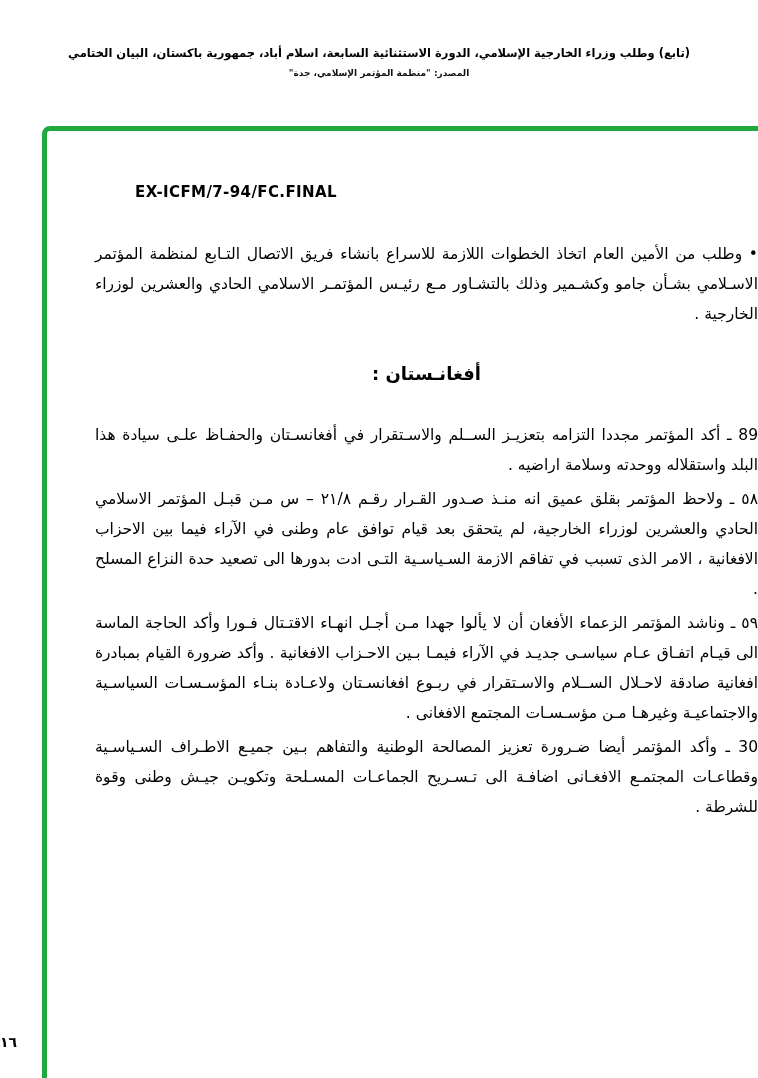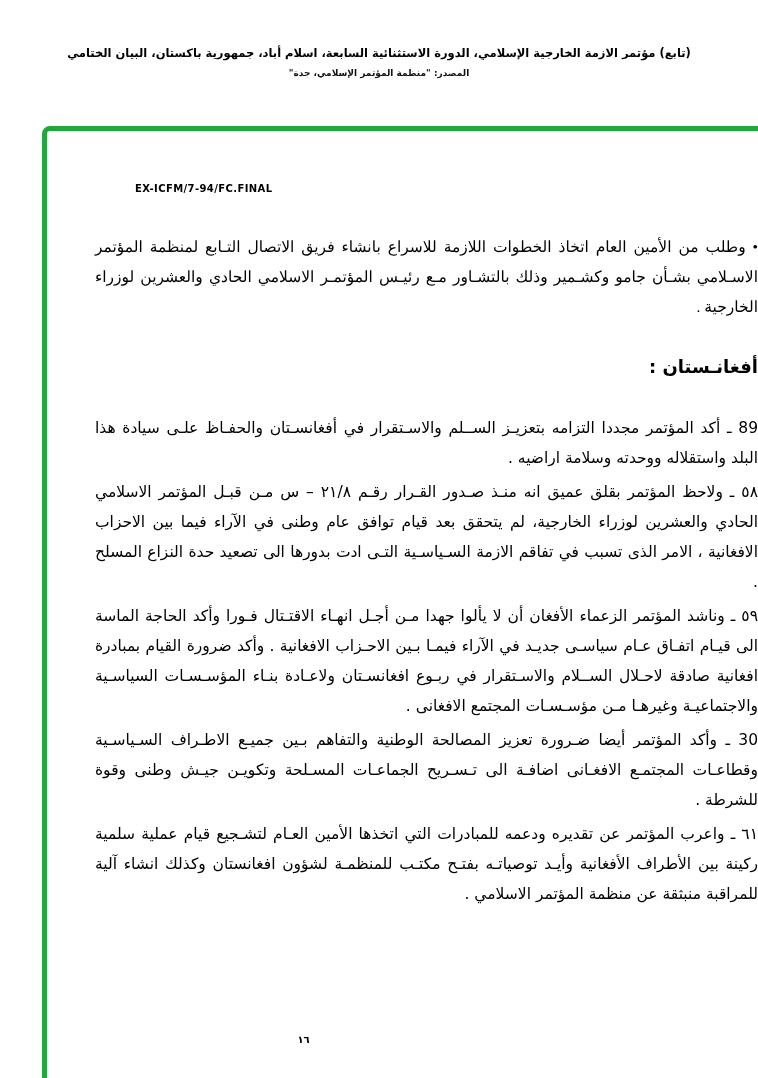--- a/index.html
+++ b/index.html
@@ -48,66 +48,65 @@
     background: #ffffff;
     box-sizing: content-box;
     padding: 52px 44px 20px 48px;
     overflow: hidden;
   }
   .doc-reference {
     direction: ltr;
     text-align: left;
     font-family: "DejaVu Sans", sans-serif;
     font-weight: bold;
-    font-size: 10px;
+    font-size: 15px;
     letter-spacing: 0.4px;
     margin: 0 4px 0 40px;
     padding-bottom: 38px;
   }
   .arabic-body {
     direction: rtl;
   }
   .para {
     direction: rtl;
     text-align: justify;
     font-size: 15.5px;
     line-height: 30px;
     margin: 0 0 4px 0;
     color: #000000;
   }
   .intro-para {
     margin-bottom: 16px;
-    font-family: Liberation Serif, serif;
   }
   .section-heading {
     direction: rtl;
-    text-align: right;
+    text-align: center;
     font-size: 18px;
     font-weight: bold;
     margin: 34px 0 36px 0;
   }
   
   .page-number {
     position: absolute;
     top: 1034px;
     left: 0;
     width: 607px;
-    text-align: center;
-    font-size: 10px;
+    text-align: left;
+    font-size: 14px;
     font-weight: bold;
     direction: rtl;
   }
 </style>
 </head>
 <body>
 
 <div class="page">
 
   <div class="page-header">
-    <div class="header-line1">(تابع) مؤتمر الازمة الخارجية الإسلامي، الدورة الاستثنائية السابعة، اسلام أباد، جمهورية باكستان، البيان الختامي</div>
+    <div class="header-line1">(تابع) وطلب وزراء الخارجية الإسلامي، الدورة الاستثنائية السابعة، اسلام أباد، جمهورية باكستان، البيان الختامي</div>
     <div class="header-line2">المصدر: "منظمة المؤتمر الإسلامي، جدة"</div>
   </div>
 
   <div class="green-frame">
 
     <div class="doc-reference">EX-ICFM/7-94/FC.FINAL</div>
 
     <div class="arabic-body">
 
       <p class="para intro-para">• وطلب من الأمين العام اتخاذ الخطوات اللازمة للاسراع بانشاء فريق الاتصال التـابع لمنظمة المؤتمر الاسـلامي بشـأن جامو وكشـمير وذلك بالتشـاور مـع رئيـس المؤتمـر الاسلامي الحادي والعشرين لوزراء الخارجية .</p>
@@ -115,20 +114,19 @@
       <h2 class="section-heading">أفغانـستان :</h2>
 
       <p class="para">89 ـ   أكد المؤتمر مجددا التزامه بتعزيـز الســلم والاسـتقرار في أفغانسـتان والحفـاظ علـى سيادة هذا البلد واستقلاله ووحدته وسلامة اراضيه .</p>
 
       <p class="para">٥٨ ـ   ولاحظ المؤتمر بقلق عميق انه منـذ صـدور القـرار رقـم ٢١/٨ – س مـن قبـل المؤتمر الاسلامي الحادي والعشرين لوزراء الخارجية، لم يتحقق بعد قيام توافق عام وطنى في الآراء فيما بين الاحزاب الافغانية ، الامر الذى تسبب في تفاقم الازمة السـياسـية التـى ادت بدورها الى تصعيد حدة النزاع المسلح .</p>
 
       <p class="para">٥٩ ـ   وناشد المؤتمر الزعماء الأفغان أن لا يألوا جهدا مـن أجـل انهـاء الاقتـتال فـورا وأكد الحاجة الماسة الى قيـام اتفـاق عـام سياسـى جديـد في الآراء فيمـا بـين الاحـزاب الافغانية . وأكد ضرورة القيام بمبادرة افغانية صادقة لاحـلال الســلام والاسـتقرار في ربـوع افغانسـتان ولاعـادة بنـاء المؤسـسـات السياسـية والاجتماعيـة وغيرهـا مـن مؤسـسـات المجتمع الافغانى .</p>
 
       <p class="para">30 ـ   وأكد المؤتمر أيضا ضـرورة تعزيز المصالحة الوطنية والتفاهم بـين جميـع الاطـراف السـياسـية وقطاعـات المجتمـع الافغـانى اضافـة الى تـسـريح الجماعـات المسـلحة وتكويـن جيـش وطنى وقوة للشرطة .</p>
 
-      <p class="para">٦١ ـ   واعرب المؤتمر عن تقديره ودعمه للمبادرات التي اتخذها الأمين العـام لتشـجيع قيام عملية سلمية ركينة بين الأطراف الأفغانية وأيـد توصياتـه بفتـح مكتـب للمنظمـة لشؤون افغانستان وكذلك انشاء آلية للمراقبة منبثقة عن منظمة المؤتمر الاسلامي .</p>
 
     </div>
   </div>
 
   <div class="page-number">١٦</div>
 
 </div>
 
 </body></html>

